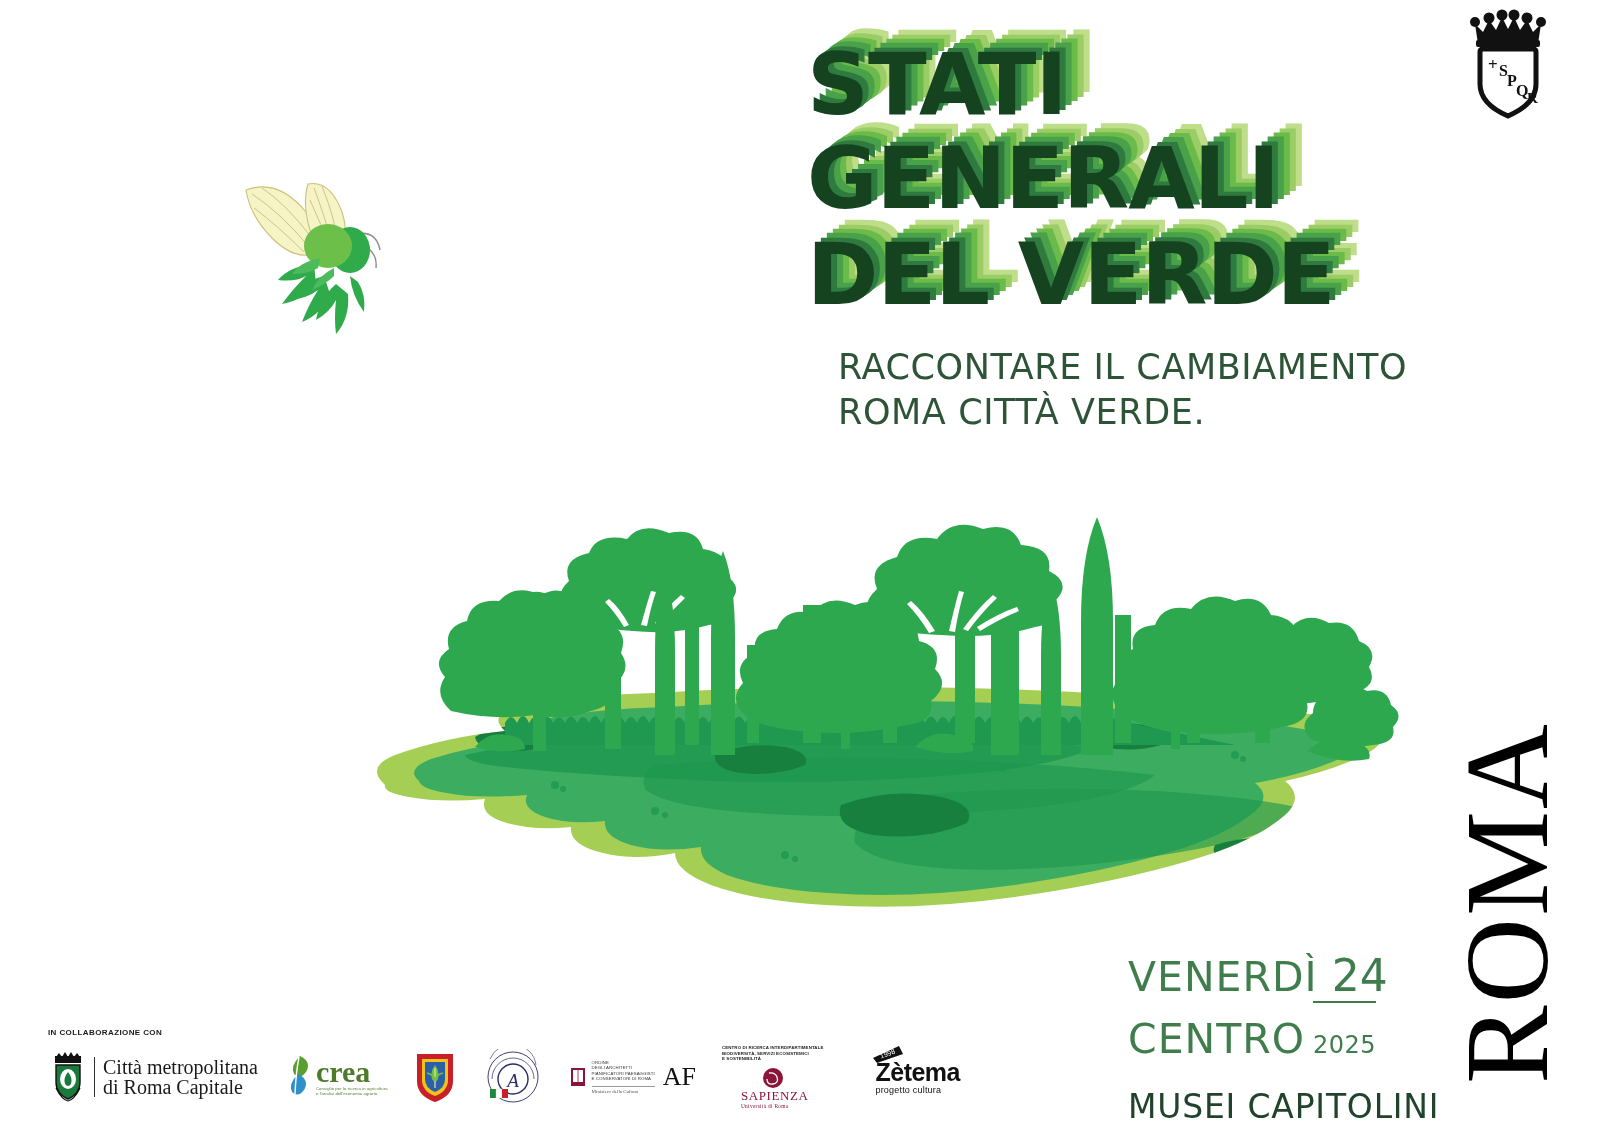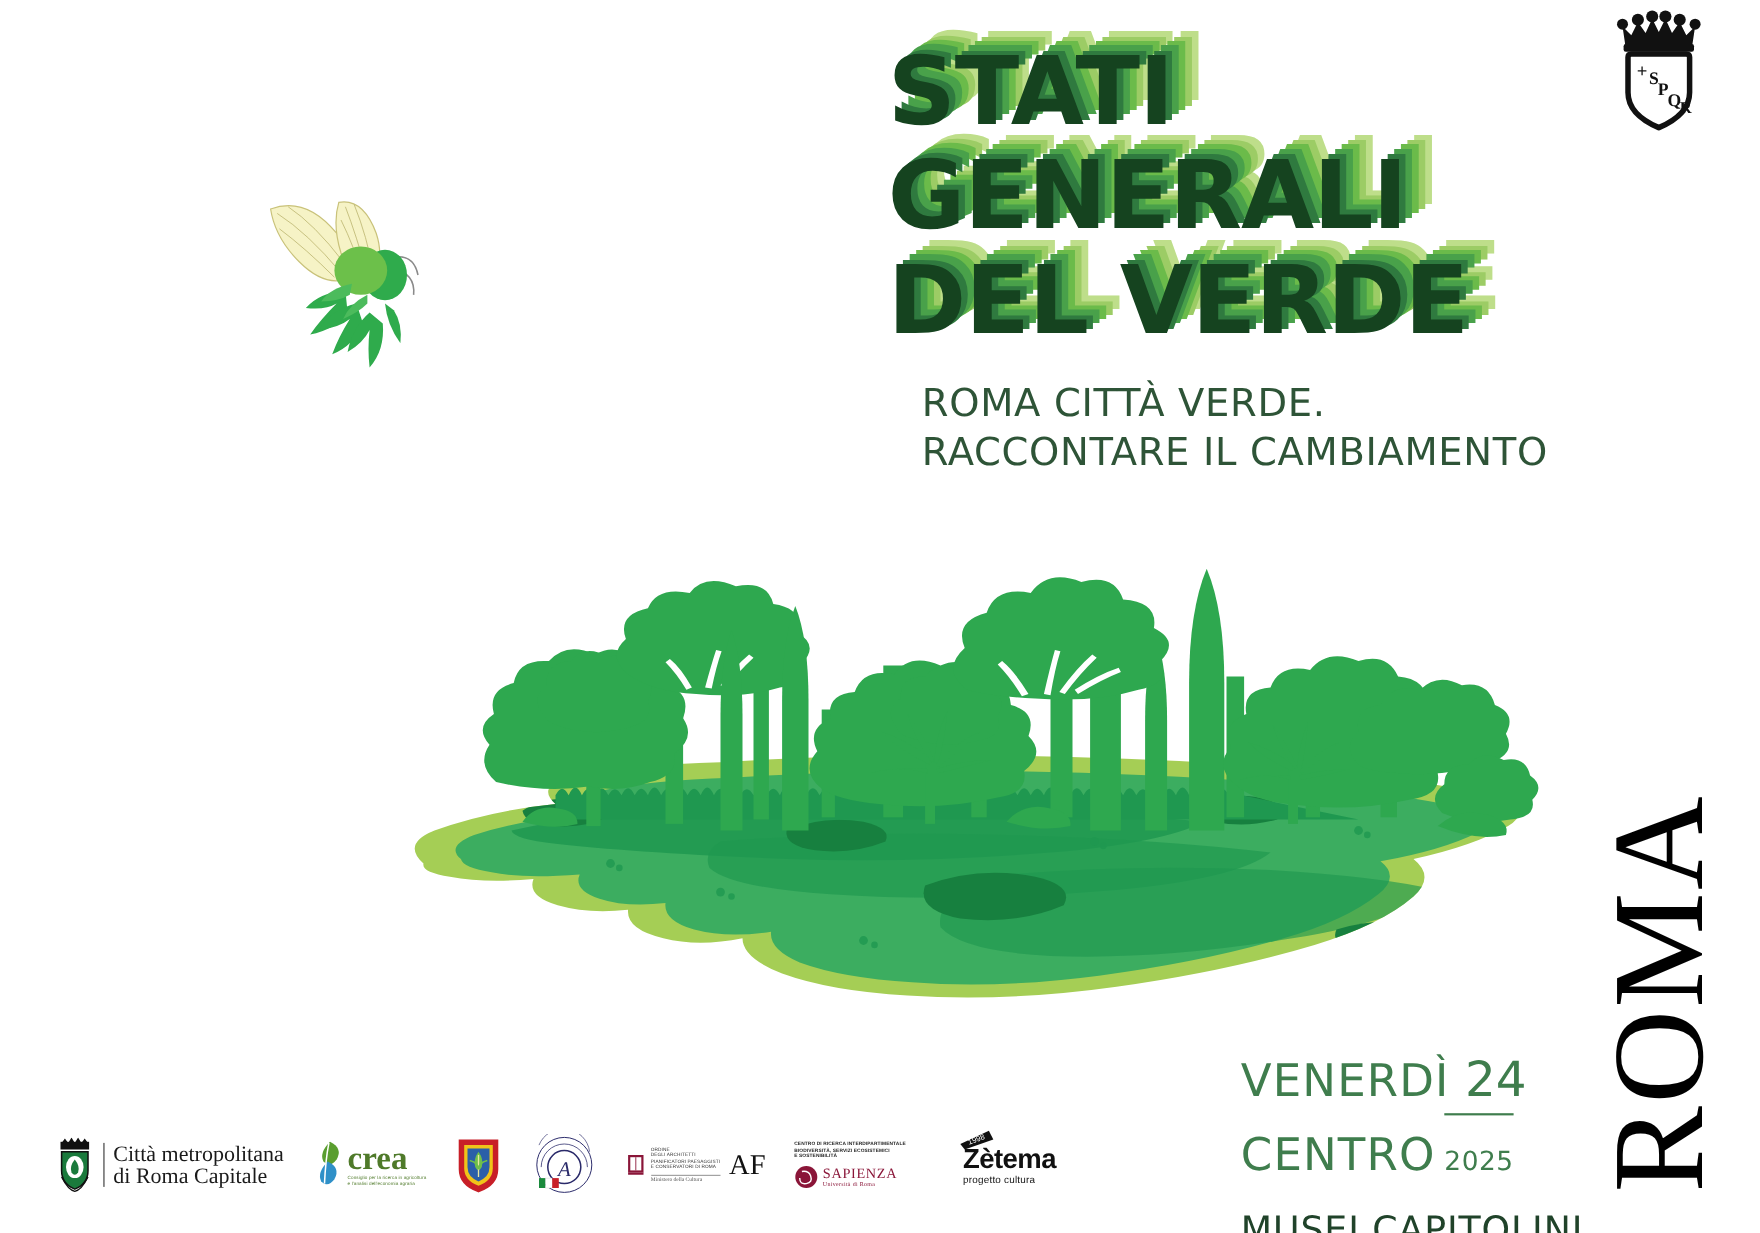--- a/index.html
+++ b/index.html
@@ -97,21 +97,21 @@
     top: 952px;
     width: 260px;
     text-align: left;
   }
   #date-line1 {
     font-family: "DejaVu Sans", sans-serif;
     font-size: 41px;
     color: #3f7d4d;
     letter-spacing: 1px;
     white-space: nowrap;
-    line-height: 60px;
+    line-height: 48px;
     position: relative;
   }
   #date-line1 .day {
     font-size: 44px;
     letter-spacing: 0;
   }
   #date-line2 {
     font-family: "DejaVu Sans", sans-serif;
     font-size: 41px;
     color: #3f7d4d;
@@ -379,22 +379,22 @@
       <span class="echo" style="color:#bede8a; transform:translate(30px,-22px);">DEL VERDE</span>
       <span class="echo" style="color:#9ccc65; transform:translate(24px,-17px);">DEL VERDE</span>
       <span class="echo" style="color:#6bbb4a; transform:translate(18px,-13px);">DEL VERDE</span>
       <span class="echo" style="color:#49a14a; transform:translate(12px,-9px);">DEL VERDE</span>
       <span class="echo" style="color:#2f7a3f; transform:translate(6px,-4px);">DEL VERDE</span>
       <span class="main">DEL VERDE</span>
     </div>
   </div>
 
   <div id="subtitle">
+    <span class="sub-line">RACCONTARE IL CAMBIAMENTO</span>
     <span class="sub-line">ROMA CITTÀ VERDE.</span>
-    <span class="sub-line">RACCONTARE IL CAMBIAMENTO</span>
   </div>
 
   <div id="scene">
     <svg viewBox="0 0 1045 540" width="1045" height="540">
       <defs>
         <clipPath id="islandClip">
           <path d="M30 330 Q10 312 40 300 Q90 282 150 276 Q130 258 170 250 Q220 240 300 238
                    Q420 230 560 232 Q700 234 830 244 Q930 252 1000 268 Q1042 280 1016 296
                    Q985 314 930 326 Q950 342 930 360 Q900 386 840 404 Q760 428 660 442
                    Q560 456 470 450 Q400 446 356 430 Q320 416 320 398 Q280 406 248 398
@@ -555,20 +555,21 @@
       <div id="venue-name">MUSEI CAPITOLINI</div>
       <div id="venue-room">SALA DELLA PROTOMOTECA</div>
     </div>
   </div>
 
   <div id="roma-vertical">
     <span>ROMA</span>
   </div>
 
   <div id="partners">
+    <div id="partners-label">IN COLLABORAZIONE CON</div>
     <div id="logo-row">
 
       <div class="logo-item">
         <svg width="40" height="50" viewBox="0 0 40 50">
           <rect x="7" y="4" width="26" height="7" fill="#111"></rect>
           <path d="M8 5 L11 1 L14 5 L17 0 L20 5 L23 0 L26 5 L29 1 L32 5 Z" fill="#111"></path>
           <path d="M8 13 L32 13 L32 30 Q32 42 20 47 Q8 42 8 30 Z" fill="#1a7a3c" stroke="#111" stroke-width="1.4"></path>
           <ellipse cx="20" cy="27" rx="8" ry="10" fill="#ffffff"></ellipse>
           <path d="M20 20 q5 6 3 12 q-3 4 -6 0 q-2 -6 3 -12 z" fill="#1a7a3c"></path>
           <path d="M8 36 Q14 48 20 49 Q26 48 32 36" fill="none" stroke="#111" stroke-width="1.2"></path>
@@ -634,21 +635,21 @@
           <div class="min-caption">Ministero della Cultura</div>
         </div>
         <div style="margin-left:8px; font-family:'Liberation Serif', serif; font-size:26px; color:#111; line-height:26px;">AF</div>
       </div>
 
       <div class="logo-item">
         <div>
           <div class="sap-head">CENTRO DI RICERCA INTERDIPARTIMENTALE</div>
           <div class="sap-head">BIODIVERSITÀ, SERVIZI ECOSISTEMICI</div>
           <div class="sap-head">E SOSTENIBILITÀ</div>
-          <div style="display:flex; align-items:center; margin-top:5px;">
+          <div style="display:flex; align-items:center; margin-top:5px;flex-direction:column;">
             <svg width="22" height="22" viewBox="0 0 22 22">
               <circle cx="11" cy="11" r="10" fill="#8a1538"></circle>
               <path d="M7 6 q6 -1 8 4 q2 6 -4 7 q-6 1 -6 -5" fill="none" stroke="#ffffff" stroke-width="1.3"></path>
             </svg>
             <div style="margin-left:4px;">
               <div class="sap-name">SAPIENZA</div>
               <div class="sap-sub">Università di Roma</div>
             </div>
           </div>
         </div>

